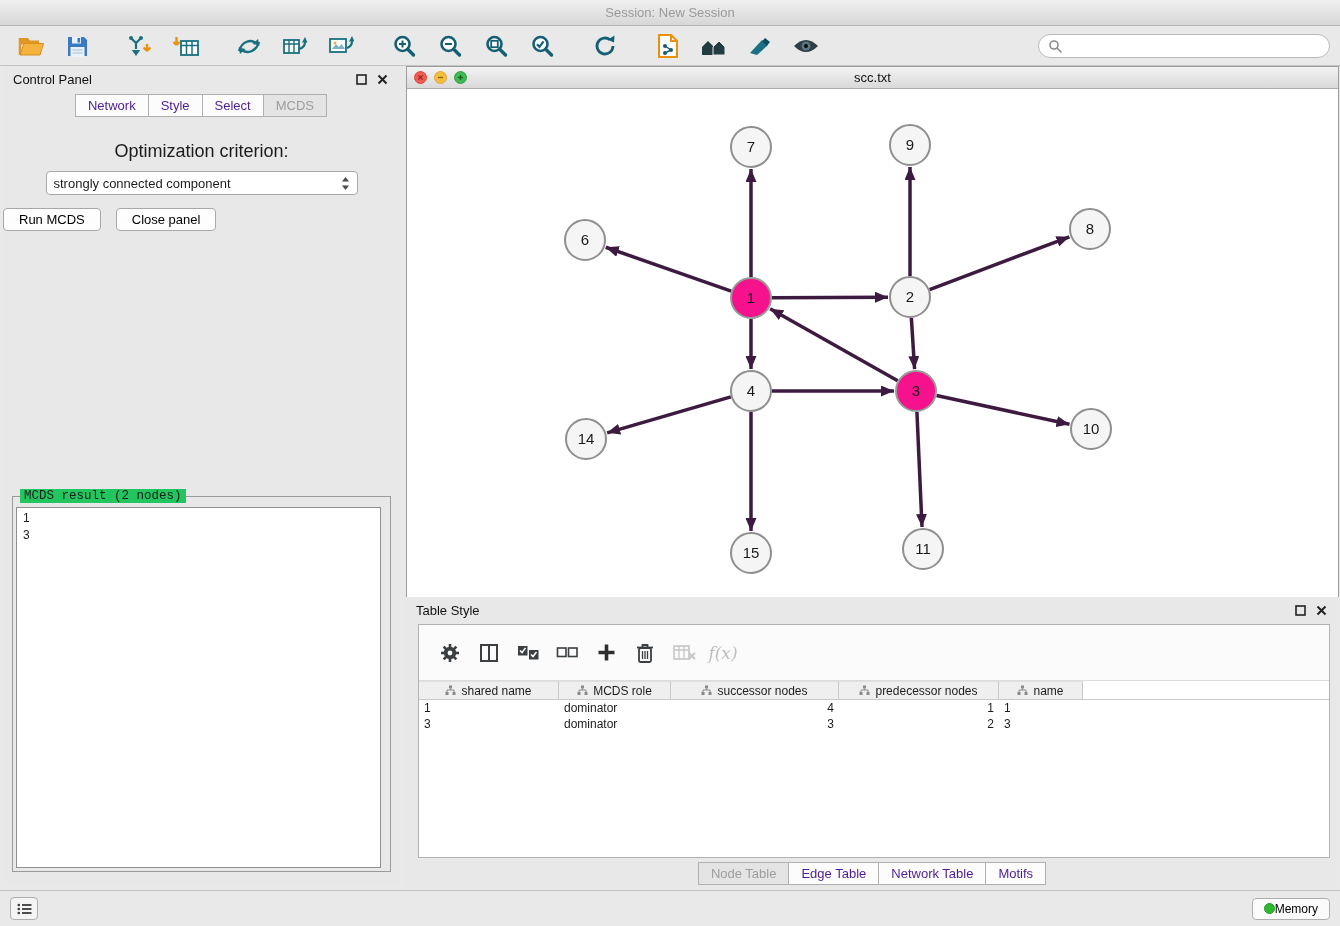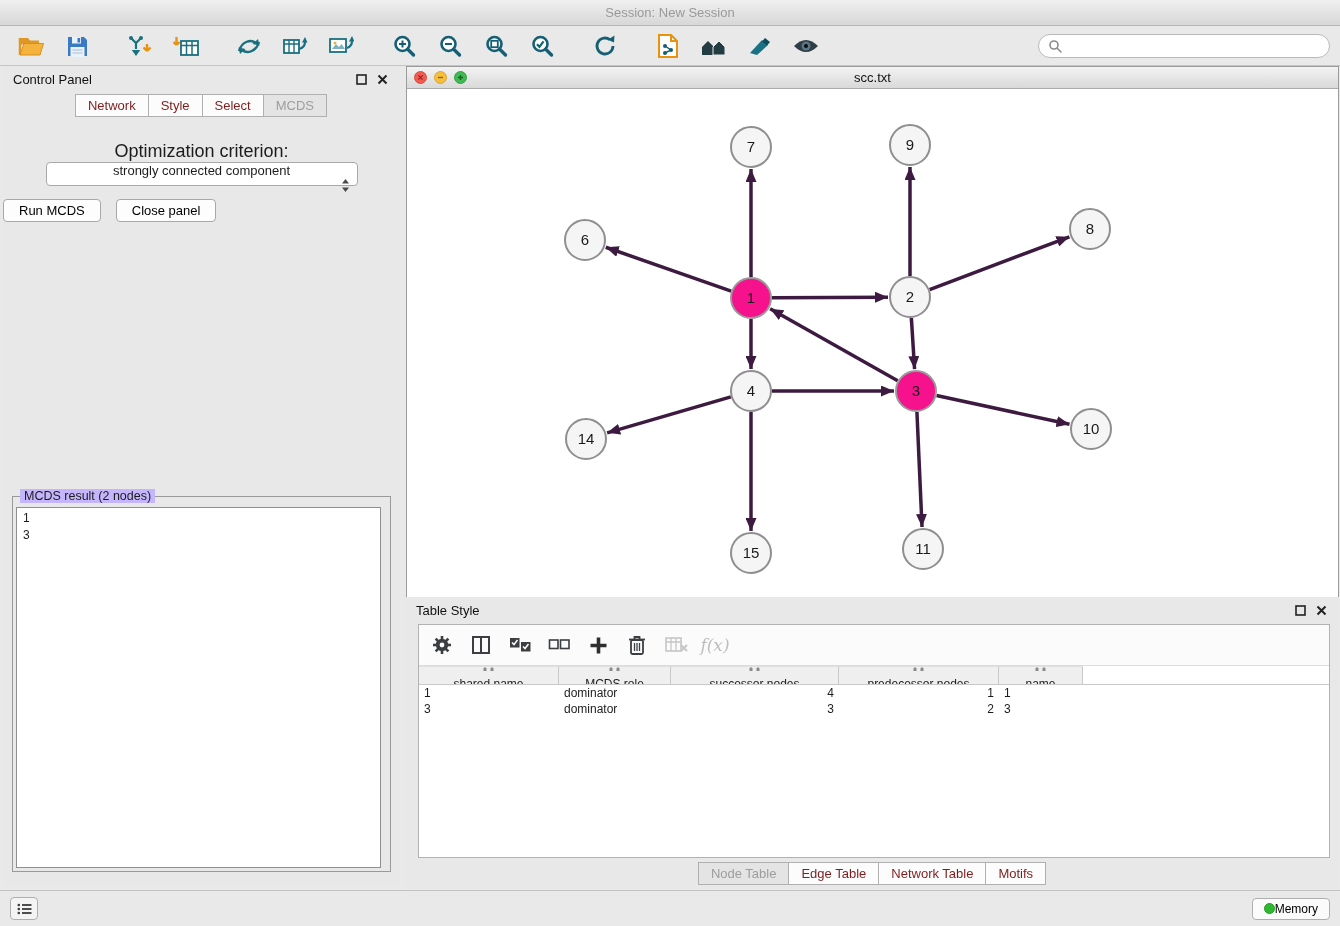--- a/index.html
+++ b/index.html
@@ -37,38 +37,38 @@
   }
   .search-input { border: none; outline: none; flex: 1; font-size: 12px; background: transparent; font-family: "Liberation Sans", sans-serif; }
 
   
   .control-panel { position: absolute; left: 3px; top: 66px; width: 397px; height: 818px; background: #e8e8e8; }
   .panel-header { height: 26px; display: flex; align-items: center; padding: 0 10px; font-size: 13px; color: #111; }
   .panel-header .spacer { flex: 1; }
   .hdr-ico { display: inline-flex; align-items: center; justify-content: center; width: 16px; height: 16px; margin-left: 5px; cursor: pointer; }
   .tabs-row { display: flex; justify-content: center; margin-top: 2px; }
   .swing-tab {
-    border: 1px solid #b0b0b0; background: #fcfcfc; color: #7f1d1d;
+    border: 1px solid #b0b0b0; background: #fcfcfc; color: #4c1d95;
     padding: 3px 12px; font-size: 13px; margin-left: -1px; cursor: pointer; white-space: nowrap;
   }
   .swing-tab.active { background: #e4e4e4; color: #9d9d9d; }
   .opt-label { text-align: center; margin-top: 24px; font-size: 18px; }
   .dropdown {
-    margin: 0 auto 0; width: 312px; height: 24px;
+    margin: 9px auto 0; width: 312px; height: 24px;
     background: #fff; border: 1px solid #a9a9a9; border-radius: 4px;
-    display: flex; align-items: center; padding: 0 7px; font-size: 13px; cursor: pointer; flex-direction: column;
+    display: flex; align-items: center; padding: 0 7px; font-size: 13px; cursor: pointer;
   }
   .dd-arrows { margin-left: auto; display: flex; }
   .btn-row { display: flex; gap: 15px; margin-top: 13px; }
   .btn {
     background: #fdfdfd; border: 1px solid #a8a8a8; border-radius: 4px;
     padding: 3px 15px; font-size: 13px; cursor: pointer; font-family: "Liberation Sans", sans-serif;
   }
   .groupbox { position: absolute; left: 9px; right: 9px; top: 430px; height: 376px; border: 1px solid #9a9a9a; background: #e8e8e8; }
-  .groupbox-title { position: absolute; top: -8px; left: 7px; background: #c4b5fd; padding: 0 4px; font-size: 12.5px; }
+  .groupbox-title { position: absolute; top: -8px; left: 7px; background: #22c55e; padding: 0 4px; font-size: 12.5px; font-family: Liberation Mono, monospace; }
   .result-area {
     position: absolute; left: 3px; right: 9px; top: 10px; bottom: 3px;
     background: #fff; border: 1px solid #8f8f8f;
     font-size: 12px; line-height: 17px; padding: 2px 6px; white-space: pre; overflow: hidden;
   }
 
   
   .network-window { position: absolute; left: 406px; top: 66px; width: 933px; height: 645px; background: #fff; border: 1px solid #9c9c9c; }
   .net-titlebar {
     height: 22px; line-height: 22px; text-align: center; font-size: 13px; color: #111;
@@ -77,29 +77,29 @@
   .traffic { position: absolute; left: 7px; top: 4px; display: flex; gap: 7px; }
   .light { width: 13px; height: 13px; border-radius: 50%; display: inline-flex; align-items: center; justify-content: center; cursor: pointer; }
   .light.red { background: #f25a52; border: 1px solid #d84b43; }
   .light.yellow { background: #f6be3f; border: 1px solid #dfa62f; }
   .light.green { background: #3fba52; border: 1px solid #33a244; }
   svg.graph { display: block; }
 
   
   .table-panel { position: absolute; left: 406px; top: 597px; width: 933px; height: 292px; background: #e8e8e8; }
   .tp-box { position: absolute; left: 12px; right: 9px; top: 27px; bottom: 31px; background: #fff; border: 1px solid #b2b2b2; display: flex; flex-direction: column; }
-  .tp-toolbar { height: 41px; display: flex; align-items: center; gap: 5px; padding: 0 6px; background: #fbfbfb; border-bottom: 1px solid #dcdcdc; }
+  .tp-toolbar { height: 56px; display: flex; align-items: center; gap: 5px; padding: 0 14px; background: #fbfbfb; border-bottom: 1px solid #dcdcdc; }
   .ttb { width: 34px; height: 30px; display: flex; align-items: center; justify-content: center; cursor: pointer; }
   .ttb.disabled { cursor: default; }
   .fx { font-family: "DejaVu Serif", serif; font-style: italic; color: #bdbdbd; font-size: 17px; }
   .tp-thead { display: flex; height: 19px; background: #fff; border-bottom: 1px solid #c9c9c9; }
   .th {
     display: flex; align-items: center; justify-content: center; gap: 5px;
     font-size: 12px; background: #efefef; border-right: 1px solid #c9c9c9; border-top: 1px solid #e0e0e0;
-    overflow: hidden; white-space: nowrap; cursor: pointer; flex-direction: column;
+    overflow: hidden; white-space: nowrap; cursor: pointer;
   }
   .tree-ico { flex: 0 0 auto; }
   .tp-body { flex: 1; overflow: hidden; background: #fff; }
   .tr { display: flex; height: 16px; line-height: 16px; font-size: 12px; cursor: default; }
   .td { padding: 0 5px; overflow: hidden; white-space: nowrap; }
   .al-left { text-align: left; } .al-right { text-align: right; }
   .col0 { width: 140px; } .col1 { width: 112px; } .col2 { width: 168px; } .col3 { width: 160px; } .col4 { width: 84px; }
   .tp-tabs { position: absolute; bottom: 4px; left: 0; right: 0; display: flex; justify-content: center; }
 
   

